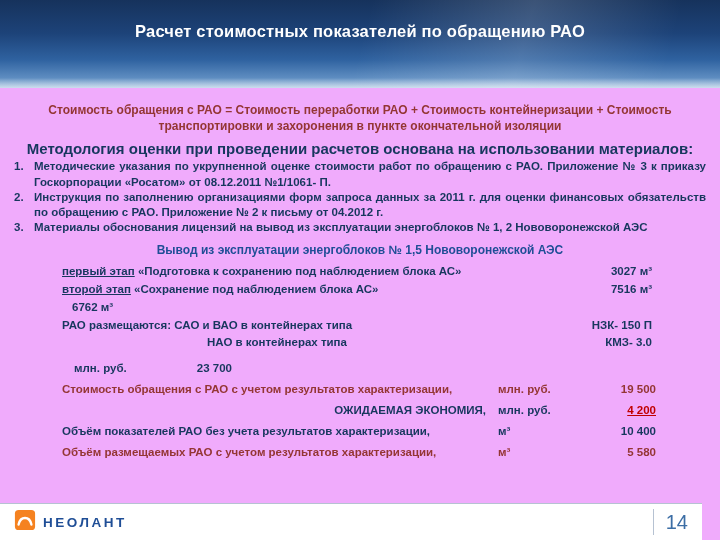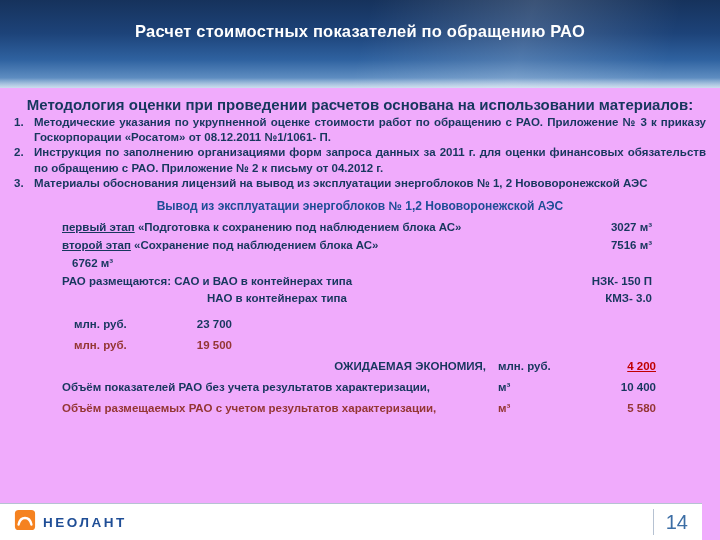--- a/index.html
+++ b/index.html
@@ -79,38 +79,39 @@
 <body>
 
 <div class="slide">
 
   <div class="header">
     <div class="slide-title">Расчет стоимостных показателей по обращению РАО</div>
   </div>
 
   <div class="body">
 
+    <div class="formula">Стоимость обращения с РАО = Стоимость переработки РАО + Стоимость контейнеризации + Стоимость транспортировки и захоронения в пункте окончательной изоляции</div>
 
     <div class="meth-heading">Методология оценки при проведении расчетов основана на использовании материалов:</div>
     <div class="meth-list">
       <div class="m-item">
         <span class="m-num">1.</span>
         <span class="m-text">Методические указания по укрупненной оценке стоимости работ по обращению с РАО. Приложение № 3 к приказу Госкорпорации «Росатом» от 08.12.2011 №1/1061- П.</span>
       </div>
       <div class="m-item">
         <span class="m-num">2.</span>
         <span class="m-text">Инструкция по заполнению организациями форм запроса данных за 2011 г. для оценки финансовых обязательств по обращению с РАО. Приложение № 2 к письму от 04.2012 г.</span>
       </div>
       <div class="m-item">
         <span class="m-num">3.</span>
         <span class="m-text">Материалы обоснования лицензий на вывод из эксплуатации энергоблоков № 1, 2 Нововоронежской АЭС</span>
       </div>
     </div>
 
-    <div class="decomm-heading">Вывод из эксплуатации энергоблоков № 1,2 Нововоронежской АЭС</div>
+    <div class="decomm-heading">Вывод из эксплуатации энергоблоков № 1,5 Нововоронежской АЭС</div>
 
     <div class="stage-row">
       <div class="stage-label"><span class="stage-lead">первый этап</span><span> «Подготовка к сохранению под наблюдением блока АС»</span></div>
       <div class="stage-value">3027 м³</div>
     </div>
     <div class="stage-row">
       <div class="stage-label"><span class="stage-lead">второй этап</span><span> «Сохранение под наблюдением блока АС»</span></div>
       <div class="stage-value">7516 м³</div>
     </div>
     <div class="stage-row">
@@ -125,20 +126,21 @@
       <div class="container-label indented">НАО в контейнерах типа</div>
       <div class="container-value">КМЗ- 3.0</div>
     </div>
 
     <div class="costs">
       <div class="cost-row row-navy">
         <div class="cost-unit">млн. руб.</div>
         <div class="cost-value">23 700</div>
       </div>
       <div class="cost-row row-maroon">
+        <div class="cost-label">Стоимость обращения с РАО с учетом результатов характеризации,</div>
         <div class="cost-unit">млн. руб.</div>
         <div class="cost-value">19 500</div>
       </div>
       <div class="cost-row row-economy">
         <div class="cost-label align-right">ОЖИДАЕМАЯ ЭКОНОМИЯ,</div>
         <div class="cost-unit">млн. руб.</div>
         <div class="cost-value">4 200</div>
       </div>
       <div class="cost-row row-navy">
         <div class="cost-label">Объём показателей РАО без учета результатов характеризации,</div>

